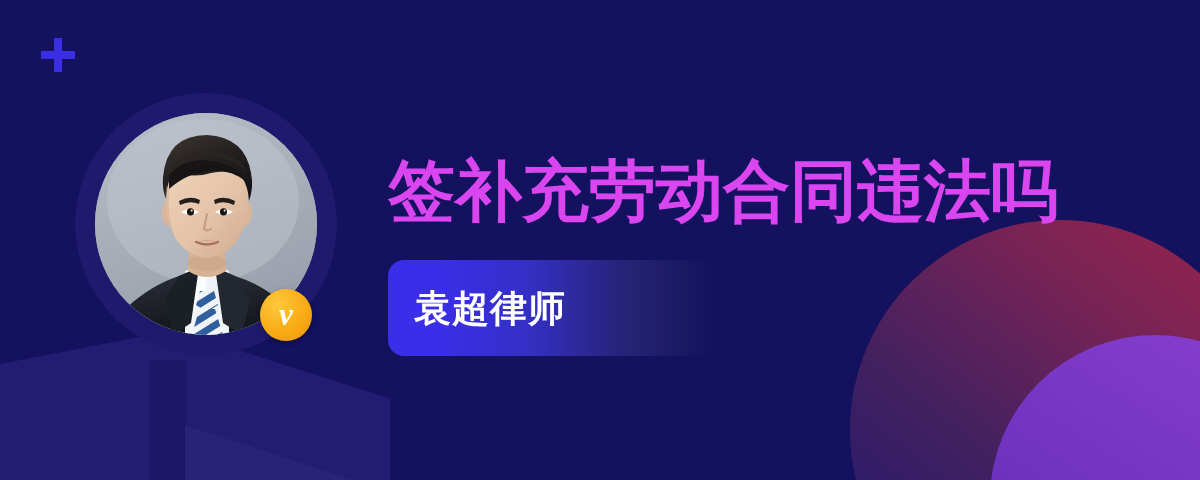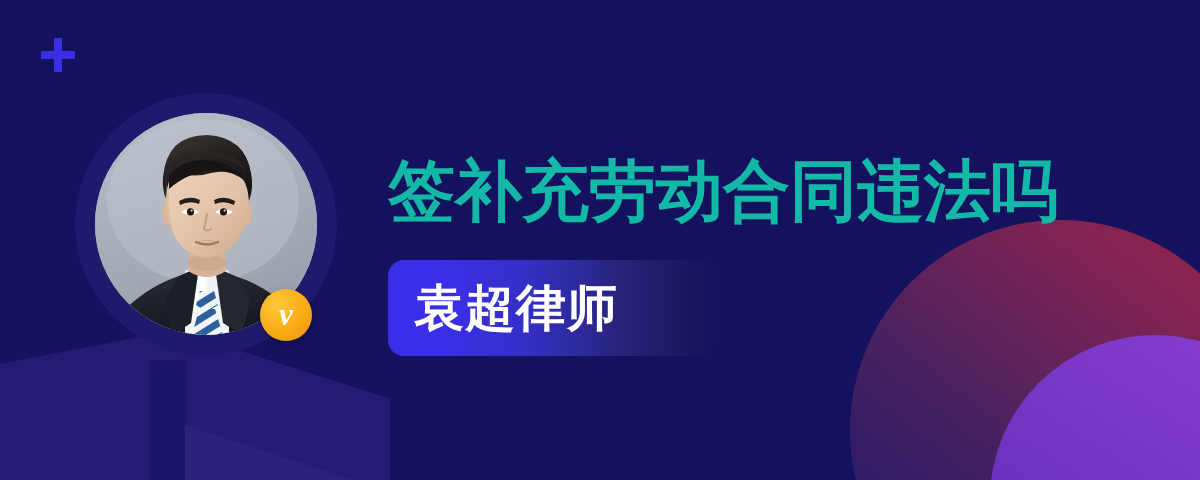--- a/index.html
+++ b/index.html
@@ -160,21 +160,21 @@
   
   .content {
     position: absolute;
     left: 388px;
     top: 152px;
     width: 760px;
   }
 
   .headline {
     margin: 0;
-    color: #14b8a6;
+    color: #d946ef;
     font-size: 67px;
     line-height: 78px;
     font-weight: bold;
     letter-spacing: 0px;
     white-space: nowrap;
     font-family: "DejaVu Sans", "Liberation Sans", sans-serif;
   }
 
   .name-chip {
     position: relative;
@@ -183,21 +183,21 @@
     height: 96px;
     border-radius: 16px;
     background: linear-gradient(90deg, #3a2ee8 0%, #3a2ee8 16%, #3430c6 42%, #272377 72%, #1b1862 90%, rgba(20,17,94,0) 100%);
     display: flex;
     align-items: center;
     box-sizing: border-box;
     padding-left: 26px;
   }
   .name-chip .chip-label {
     color: #ffffff;
-    font-size: 50px;
+    font-size: 37px;
     line-height: 1;
     font-weight: bold;
     letter-spacing: 1px;
     white-space: nowrap;
     font-family: "DejaVu Sans", "Liberation Sans", sans-serif;
   }
 </style>
 </head>
 <body>
 

